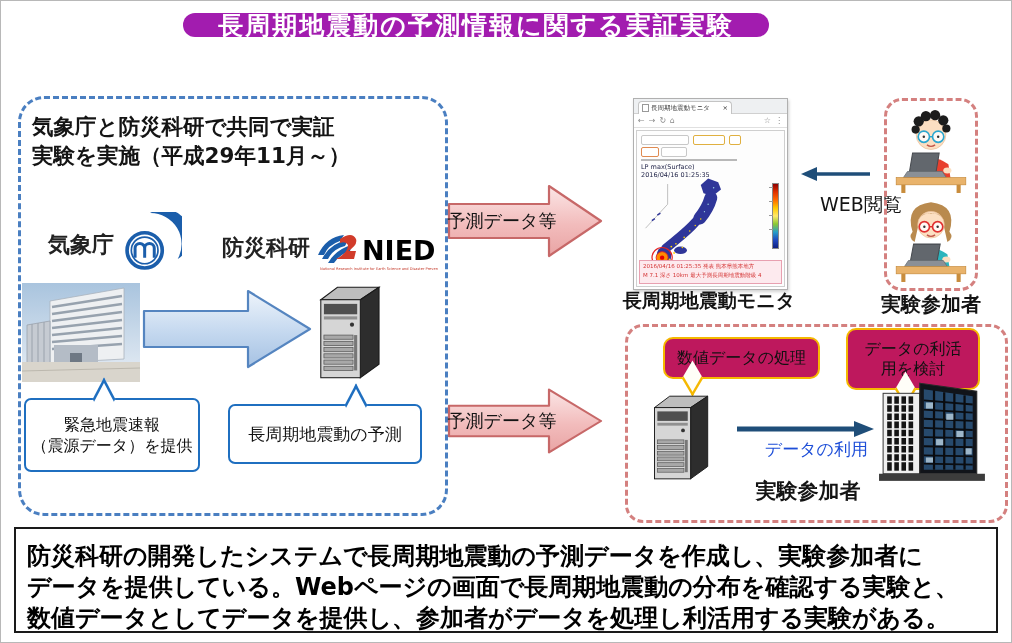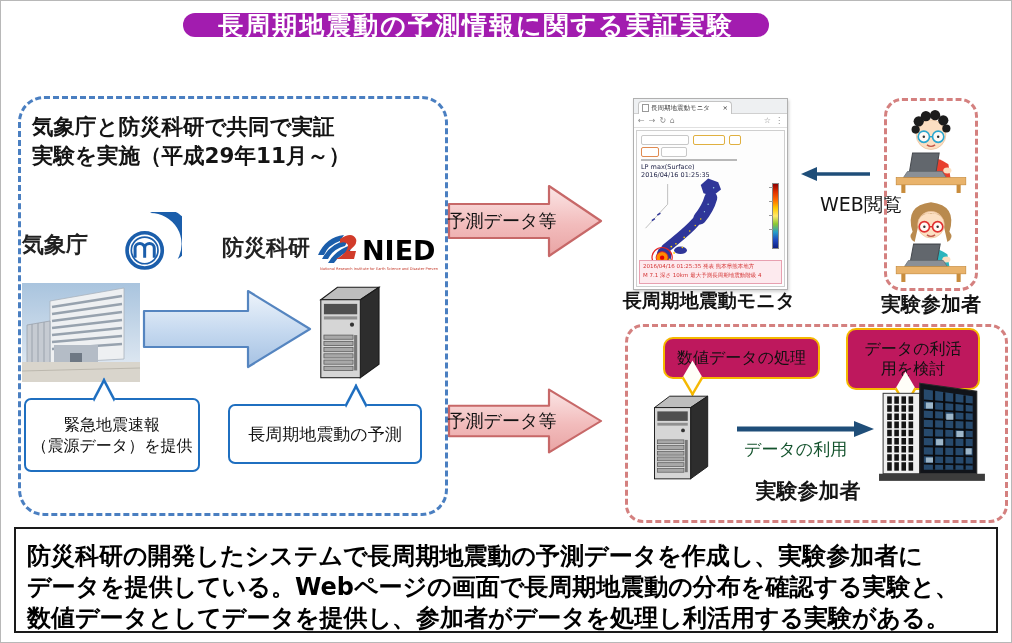--- a/index.html
+++ b/index.html
@@ -12,21 +12,21 @@
   
   #banner{
     left:183px;top:13px;width:586px;height:24px;border-radius:21px;
     background:#a21caf;color:#fff;font-size:25px;font-weight:700;letter-spacing:2px;
     display:flex;align-items:center;justify-content:center;
   }
   
   #left-box{left:18px;top:96px;width:424px;height:414px;border:3px dashed #4a7fc1;border-radius:26px;}
   #left-heading{left:32px;top:112px;font-size:21.5px;font-weight:700;color:#141414;line-height:29px;}
   .org-label{font-size:22px;font-weight:600;color:#222;}
-  #jma-label{left:22px;top:230px;}
+  #jma-label{left:48px;top:230px;}
   #nied-label{left:222px;top:233px;}
   
   .bubble-blue{
     border:2.5px solid #1f6fc0;border-radius:7px;background:#fff;
     display:flex;flex-direction:column;align-items:center;justify-content:center;
     font-size:16px;color:#111;line-height:21px;text-align:center;
   }
   .tail-up{
     position:absolute;width:14px;height:14px;background:#fff;top:-9px;
     border-top:2.5px solid #1f6fc0;border-left:2.5px solid #1f6fc0;
@@ -75,21 +75,21 @@
   #alertbar{
     position:absolute;left:2px;right:2px;bottom:2px;height:20px;background:#fdeaee;border:1px solid #e8a0b0;
     font-size:5.5px;line-height:9px;color:#d43333;padding:1px 3px;white-space:nowrap;overflow:hidden;
   }
   
   .caption{font-weight:600;color:#141414;text-align:center;}
   #monitor-caption{left:620px;top:288px;width:178px;font-size:19px;}
   #web-part-caption{left:872px;top:291px;width:118px;font-size:20px;}
   #data-part-caption{left:733px;top:477px;width:150px;font-size:21px;}
   #web-label{left:791px;top:192px;width:90px;font-size:19px;color:#141414;text-align:center;padding-left:25px;}
-  #use-label{left:744px;top:438px;width:124px;font-size:17px;color:#14532d;text-align:left;}
+  #use-label{left:744px;top:438px;width:124px;font-size:17px;color:#1d4ed8;text-align:right;}
   
   .pink-box{border:3px dashed #d4807f;border-radius:18px;}
   #web-part-box{left:884px;top:98px;width:94px;height:193px;display:flex;flex-direction:column;align-items:center;justify-content:space-around;padding:4px 0;box-sizing:border-box;}
   #data-part-box{left:625px;top:324px;width:377px;height:193px;}
   
   #desc-box{
     left:14px;top:527px;width:984px;height:106px;border:2px solid #1a1a1a;box-sizing:border-box;
     padding:12px 11px;font-size:24px;font-weight:600;color:#000;line-height:31px;white-space:nowrap;
   }
 </style>

